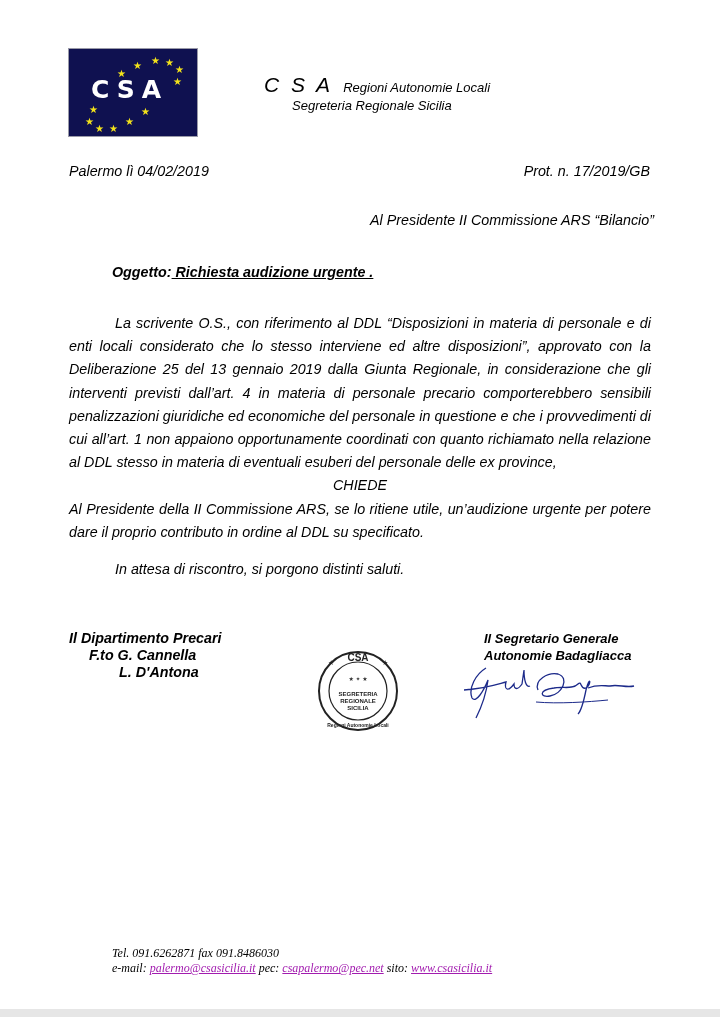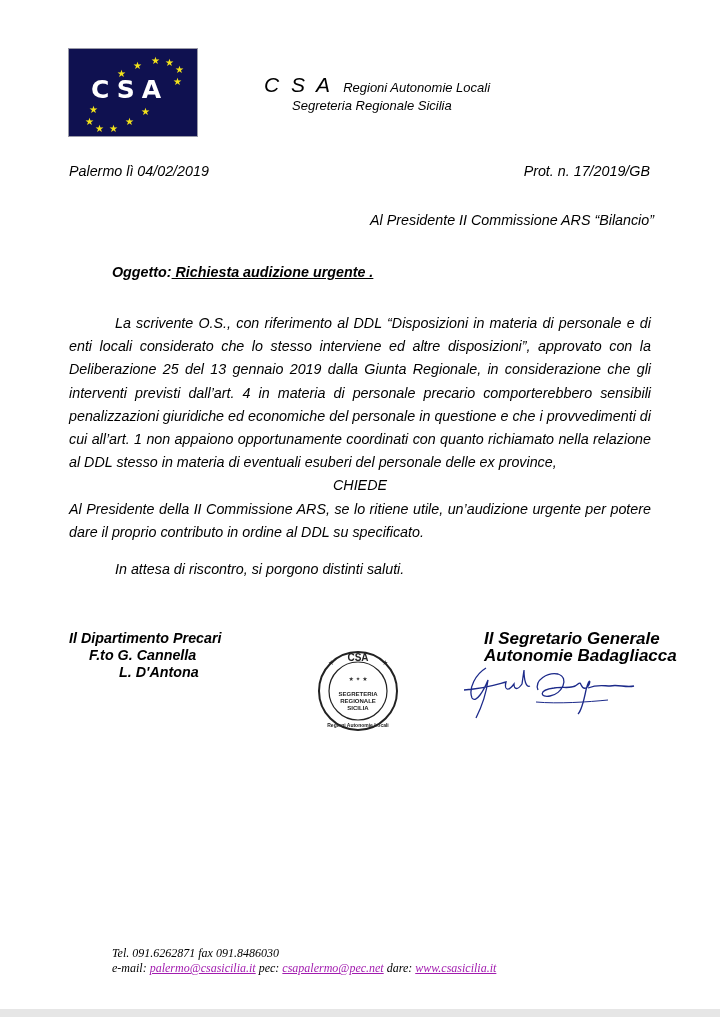--- a/index.html
+++ b/index.html
@@ -29,21 +29,21 @@
   .subject { left: 112px; top: 264px; font-weight: bold; }
   .subject u { text-decoration: underline; }
   .body-text {
     left: 69px; width: 582px; top: 312px; font-style: italic; font-size: 14.3px;
     line-height: 23.2px; text-align: justify;
   }
   .body-text p { margin: 0; }
   .indent { text-indent: 46px; }
   .center { text-align: center; text-indent: 0; }
   .sig-left { left: 69px; top: 630px; font-style: italic; font-weight: bold; font-size: 14.3px; line-height: 17px; }
-  .sig-right { left: 484px; top: 630px; font-style: italic; font-weight: bold; font-size: 17px; line-height: 17px; }
+  .sig-right { left: 484px; top: 630px; font-style: italic; font-weight: bold; font-size: 13px; line-height: 17px; }
   .stamp { left: 316px; top: 649px; width: 84px; height: 84px; }
   .signature { left: 458px; top: 660px; width: 180px; height: 60px; }
   .footer {
     left: 112px; top: 946px; font-family: "Liberation Serif", serif; font-style: italic;
     font-size: 12px; line-height: 15px;
   }
   .footer a { color: #a21caf; text-decoration: underline; }
   .bottom-band { left: 0; top: 1009px; width: 720px; height: 8px; background: #e6e6e6; }
 </style>
 </head>
@@ -112,17 +112,17 @@
 
 <svg class="abs signature" viewBox="0 0 180 60">
   <path d="M28 8 C18 14, 10 28, 14 38 C18 44, 26 30, 30 20 C28 36, 22 50, 18 58 M6 30 C30 28, 40 24, 48 22 C46 30, 50 32, 56 24 C56 30, 60 30, 64 24 L66 10 C66 20, 68 28, 72 26" fill="none" stroke="#1c2a8a" stroke-width="1.3"></path>
   <path d="M80 30 C76 20, 90 12, 100 14 C112 18, 104 34, 92 36 C82 38, 80 30, 96 28 C104 26, 114 30, 120 24 C124 20, 122 30, 128 28 C134 24, 132 14, 128 30 C126 40, 124 50, 120 54 M130 28 C140 24, 146 26, 152 26 C160 24, 168 28, 176 26" fill="none" stroke="#1c2a8a" stroke-width="1.3"></path>
   <path d="M78 42 C100 44, 130 42, 150 40" fill="none" stroke="#1c2a8a" stroke-width="1"></path>
 </svg>
 
 <div class="abs footer">
   <div>Tel. 091.6262871 fax 091.8486030</div>
   <div>
-    <span>e-mail: </span><a href="#">palermo@csasicilia.it</a><span> pec: </span><a href="#">csapalermo@pec.net</a><span> dare: </span><a href="#">www.csasicilia.it</a>
+    <span>e-mail: </span><a href="#">palermo@csasicilia.it</a><span> pec: </span><a href="#">csapalermo@pec.net</a><span> sito: </span><a href="#">www.csasicilia.it</a>
   </div>
 </div>
 
 <div class="abs bottom-band"></div>
 
 </body></html>

